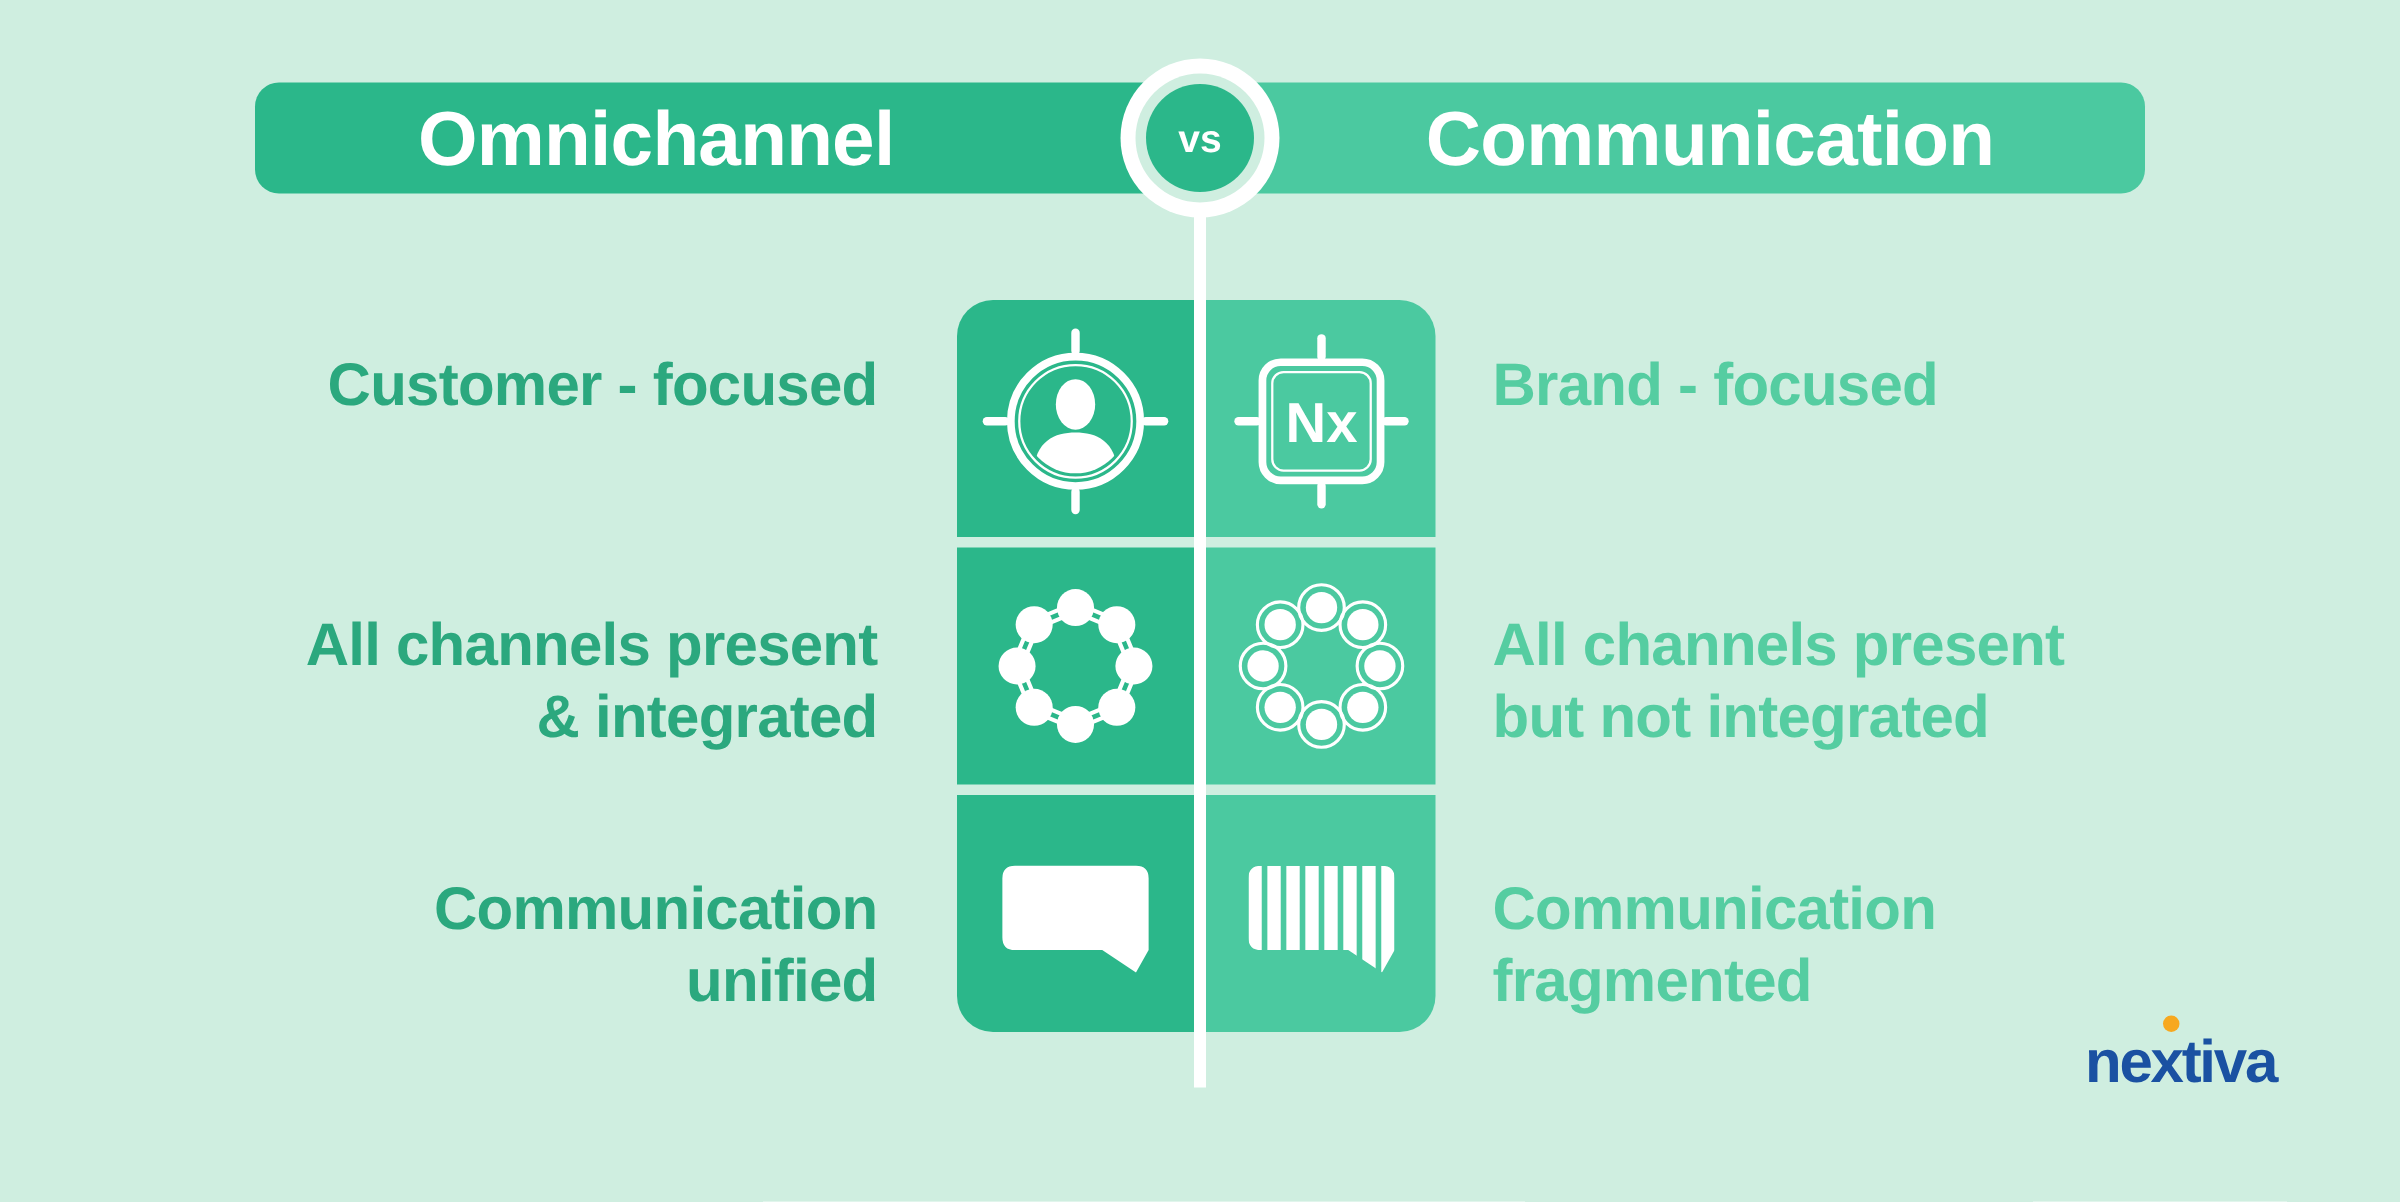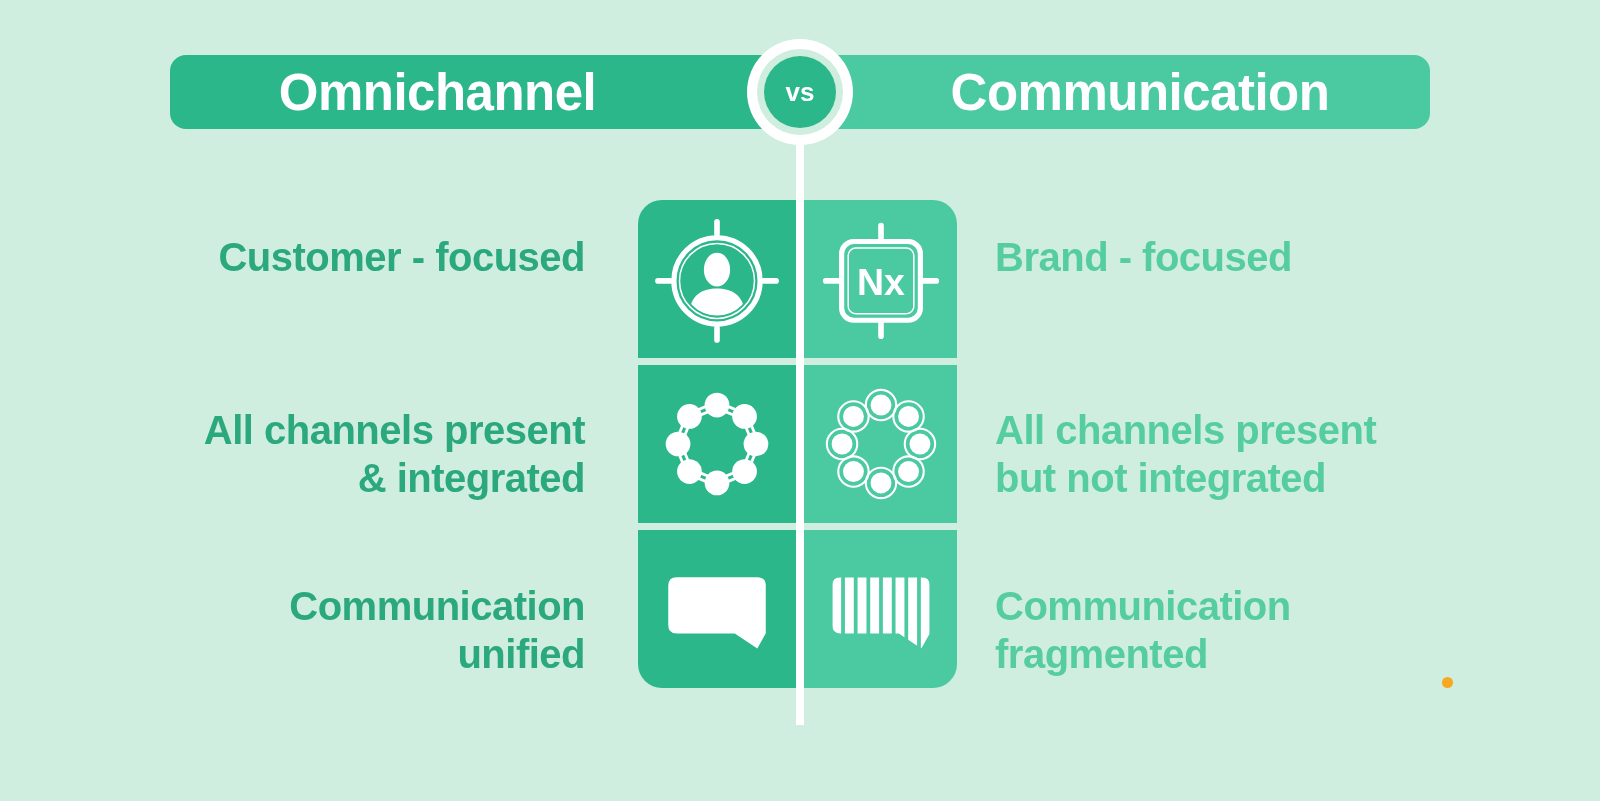--- a/index.html
+++ b/index.html
@@ -177,15 +177,16 @@
   <div class="lbl right y2">All channels present
 but not integrated</div>
 
   <div class="lbl left y3">Communication
 unified</div>
   <div class="lbl right y3">Communication
 fragmented</div>
 
   <div class="logo">
     <span class="dot"></span>
+    <span class="word">nextiva</span>
   </div>
 
 </div>
 
 </body></html>

